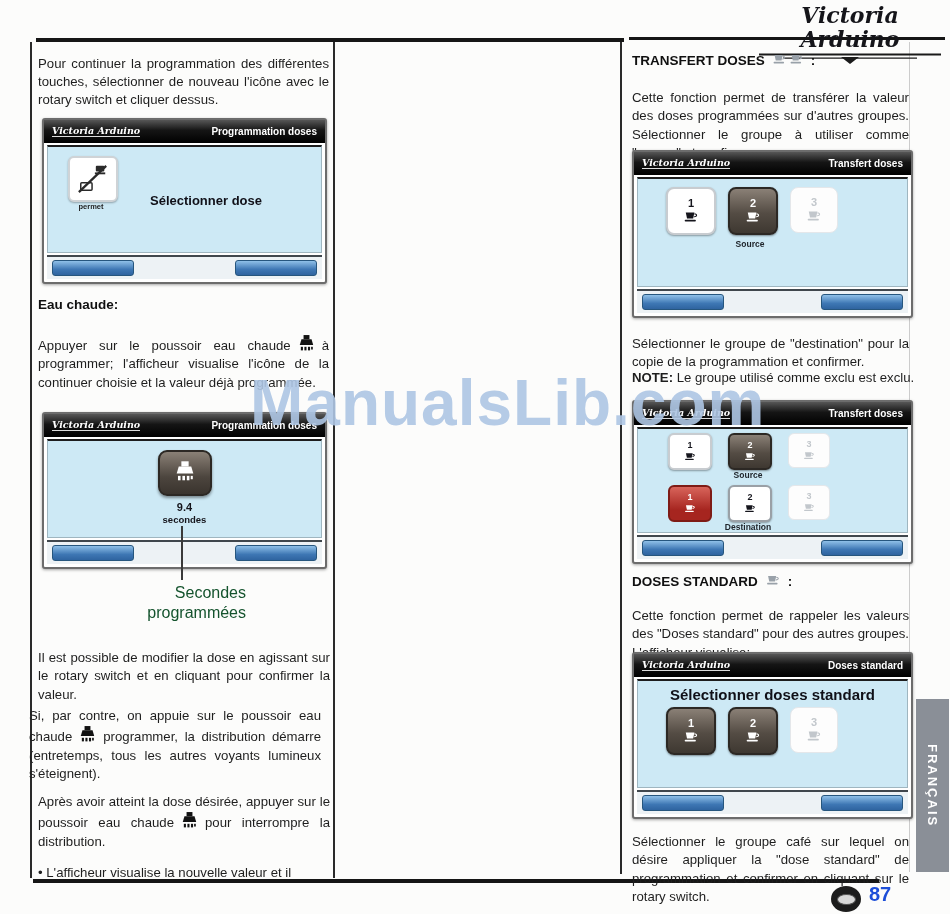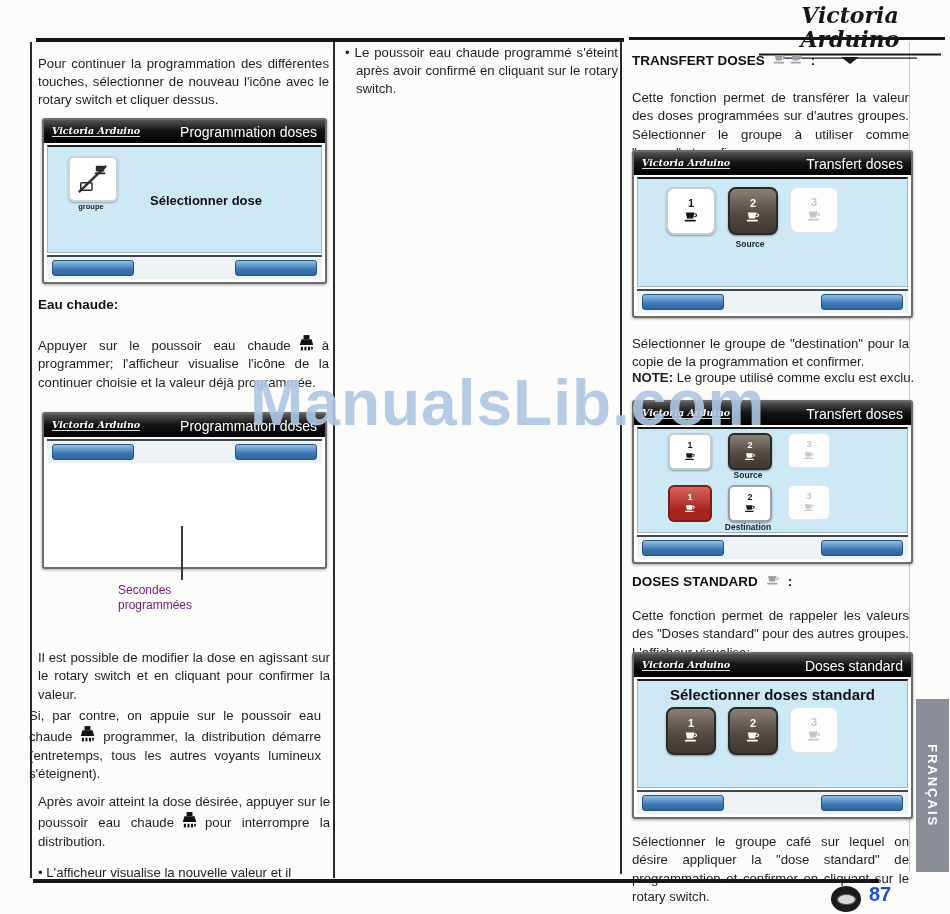--- a/index.html
+++ b/index.html
@@ -23,21 +23,21 @@
   .brand{position:absolute;left:752px;top:3px;width:196px;text-align:center;}
   .brand .brand-text{font-family:"DejaVu Serif",serif;font-style:italic;font-weight:bold;
        font-size:22px;color:#15151a;line-height:1.1;display:block;}
   
   .device{position:absolute;background:#fff;border:2px solid #6c6c6c;border-radius:3px;
        box-shadow:0 1px 3px rgba(0,0,0,.35);display:flex;flex-direction:column;}
   .d-header{height:23px;background:linear-gradient(180deg,#565656 0%,#151515 45%,#000 100%);
        display:flex;align-items:center;justify-content:space-between;padding:0 8px;flex:none;}
   .d-logo{color:#fff;font-family:"DejaVu Serif",serif;font-style:italic;font-weight:bold;
        font-size:9.5px;border-bottom:1px solid #ddd;line-height:1.15;white-space:nowrap;}
-  .d-title{color:#fff;font-weight:normal;font-size:14px;white-space:nowrap;}
+  .d-title{color:#fff;font-weight:bold;font-size:10px;white-space:nowrap;}
   .d-body{flex:1;margin:2px 3px 0;background:#cde9f5;border:1px solid #9fb6c0;border-top:2px solid #1d1d1d;position:relative;}
   .d-footer{height:22px;flex:none;margin:2px 3px 3px;background:#edf2f5;border-top:2px solid #40474d;
        display:flex;align-items:center;justify-content:space-between;padding:0 5px;}
   .d-btn{width:80px;height:14px;border-radius:3px;border:1px solid #26567e;
        background:linear-gradient(180deg,#8fc0e8,#3e77b4 60%,#2f64a0);}
   
   .tile{position:absolute;display:flex;flex-direction:column;align-items:center;justify-content:center;
        gap:2px;border-radius:8px;}
   .tile .num{font-weight:bold;font-size:11px;line-height:1;}
   .cup{fill:currentColor;display:block;}
@@ -60,21 +60,21 @@
   .icon-caption{position:absolute;left:12px;top:55px;width:62px;text-align:center;font-size:7.5px;
        font-weight:bold;color:#222;}
   .screen-msg{position:absolute;left:102px;top:40px;font-weight:bold;font-size:13px;color:#101018;margin-top:6px;}
   
   .hw-tile{position:absolute;left:50%;margin-left:-27px;top:9px;width:54px;height:46px;border-radius:9px;
        background:linear-gradient(180deg,#8a8076,#4c453e 60%,#3a342e);border:2px solid #2c2824;
        display:flex;align-items:center;justify-content:center;color:#fff;box-shadow:0 2px 3px rgba(0,0,0,.4);padding:8px 12px;box-sizing:border-box;}
   .sec-value{position:absolute;left:0;right:0;top:60px;text-align:center;font-weight:bold;font-size:11px;color:#15151c;}
   .sec-unit{position:absolute;left:0;right:0;top:73px;text-align:center;font-weight:bold;font-size:9.5px;color:#15151c;}
   .callout-line{position:absolute;left:181px;top:526px;width:2px;height:54px;background:#3a3a3a;z-index:5;}
-  .callout-label{position:absolute;left:118px;top:583px;width:128px;text-align:left;font-size:12px;line-height:1.25;color:#701a75;}
+  .callout-label{position:absolute;left:118px;top:583px;width:128px;text-align:right;font-size:16px;line-height:1.25;color:#14532d;}
   
   .std-msg{position:absolute;left:0;right:0;top:5px;text-align:center;font-weight:bold;font-size:15px;color:#101018;}
   
   .h-icon{display:inline-flex;align-items:flex-end;color:#99a1a9;}
   
   .watermark{position:absolute;left:250px;top:366px;font-size:64px;font-weight:bold;letter-spacing:1px;
        color:#aec6e4;opacity:.9;z-index:30;white-space:nowrap;}
   
   .lang-tab{position:absolute;left:916px;top:699px;width:33px;height:173px;background:#8a8f97;
        display:flex;align-items:center;justify-content:center;}
@@ -114,21 +114,21 @@
   </div>
   <div class="d-body">
     <div class="icon-tile">
       <svg viewBox="0 0 36 34" width="34" height="32">
         <rect x="21" y="3" width="9" height="6" rx="1" fill="#2a2a2a"></rect>
         <rect x="20" y="10" width="11" height="2" fill="#2a2a2a"></rect>
         <rect x="5" y="21" width="12" height="8" rx="1" fill="none" stroke="#2a2a2a" stroke-width="1.6"></rect>
         <line x1="3" y1="31" x2="32" y2="3" stroke="#2a2a2a" stroke-width="2.4"></line>
       </svg>
     </div>
-    <div class="icon-caption">groupe</div>
+    <div class="icon-caption">permet</div>
     <div class="screen-msg">Sélectionner dose</div>
   </div>
   <div class="d-footer">
     <div class="d-btn"></div>
     <div class="d-btn"></div>
   </div>
 </div>
 
 <div class="h-bold" style="left:38px;top:297px;">Eau chaude:</div>
 
@@ -141,20 +141,34 @@
         <rect x="11.4" y="12.2" width="2" height="3.4"></rect>
         <rect x="14.4" y="12.2" width="1.6" height="2.6"></rect>
       </svg></span><span>à programmer; l'afficheur visualise l'icône de la continuer choisie et la valeur déjà programmée.</span>
 </p>
 
 <div class="device" style="left:42px;top:412px;width:281px;height:153px;">
   <div class="d-header">
     <span class="d-logo">Victoria Arduino</span>
     <span class="d-title">Programmation doses</span>
   </div>
+  <div class="d-body">
+    <div class="hw-tile">
+      <svg viewBox="0 0 20 20">
+          <rect x="7.2" y="1" width="5.6" height="4"></rect>
+          <path d="M5.2 5h9.6l1.6 5.4H3.6z"></path>
+          <rect x="4.6" y="12.2" width="2" height="3.4"></rect>
+          <rect x="8" y="12.2" width="2" height="3.4"></rect>
+          <rect x="11.4" y="12.2" width="2" height="3.4"></rect>
+          <rect x="14.4" y="12.2" width="1.6" height="2.6"></rect>
+        </svg>
+    </div>
+    <div class="sec-value">9.4</div>
+    <div class="sec-unit">secondes</div>
+  </div>
   <div class="d-footer">
     <div class="d-btn"></div>
     <div class="d-btn"></div>
   </div>
 </div>
 <div class="callout-line"></div>
 <div class="callout-label">Secondes programmées</div>
 
 <p class="para" style="left:38px;top:636px;width:292px;">Il est possible de modifier la dose en agissant sur le rotary switch et en cliquant pour confirmer la valeur.</p>
 
@@ -176,21 +190,20 @@
         <rect x="4.6" y="12.2" width="2" height="3.4"></rect>
         <rect x="8" y="12.2" width="2" height="3.4"></rect>
         <rect x="11.4" y="12.2" width="2" height="3.4"></rect>
         <rect x="14.4" y="12.2" width="1.6" height="2.6"></rect>
       </svg></span><span>pour interrompre la distribution.</span>
 </p>
 
 <p class="para" style="left:38px;top:851px;width:292px;">• L'afficheur visualise la nouvelle valeur et il</p>
 
 <div class="abs flowcol" style="left:345px;top:44px;width:273px;">
-  <p class="hang">• Le poussoir eau chaude programmé s'éteint après avoir confirmé en cliquant sur le rotary switch.</p>
 </div>
 
 <div class="heading-row" style="left:632px;top:52px;">
   <span>TRANSFERT DOSES</span>
   <span class="h-icon">
     <svg width="34" height="17" viewBox="0 0 40 20" fill="#99a1a9">
       <path d="M4.2 3.5h9.6l-1.4 6.6H5.6z"></path>
         <path d="M13.6 4.6c1.9-.2 3.2.6 3.2 1.9 0 1.4-1.5 2.3-3.6 2.2l.3-1.1c1.2 0 2-.4 2-1.1 0-.6-.8-1-1.7-.8z"></path>
         <rect x="3" y="11.6" width="12.4" height="1.8" rx=".9"></rect>
       <path d="M24.2 3.5h9.6l-1.4 6.6h-6.8z"></path>

